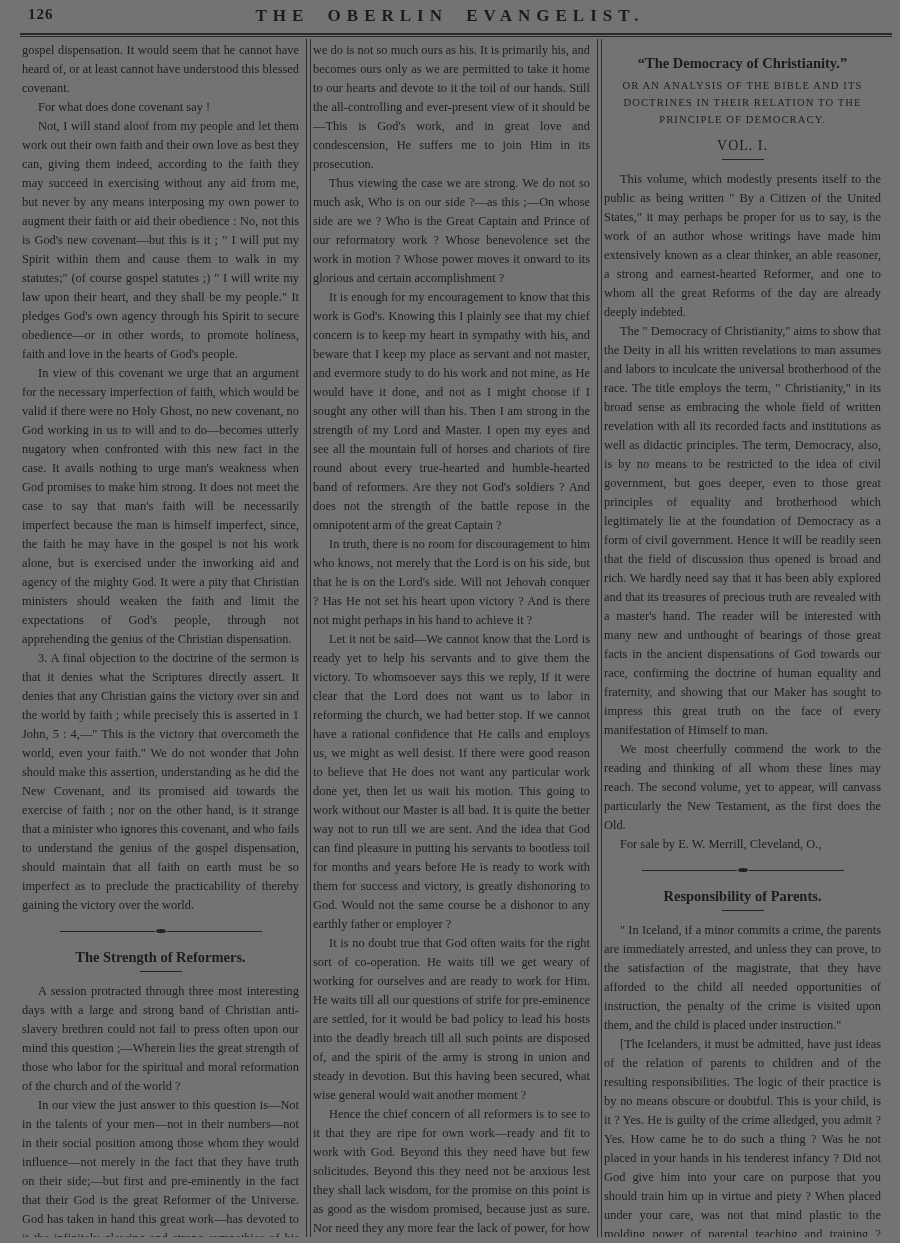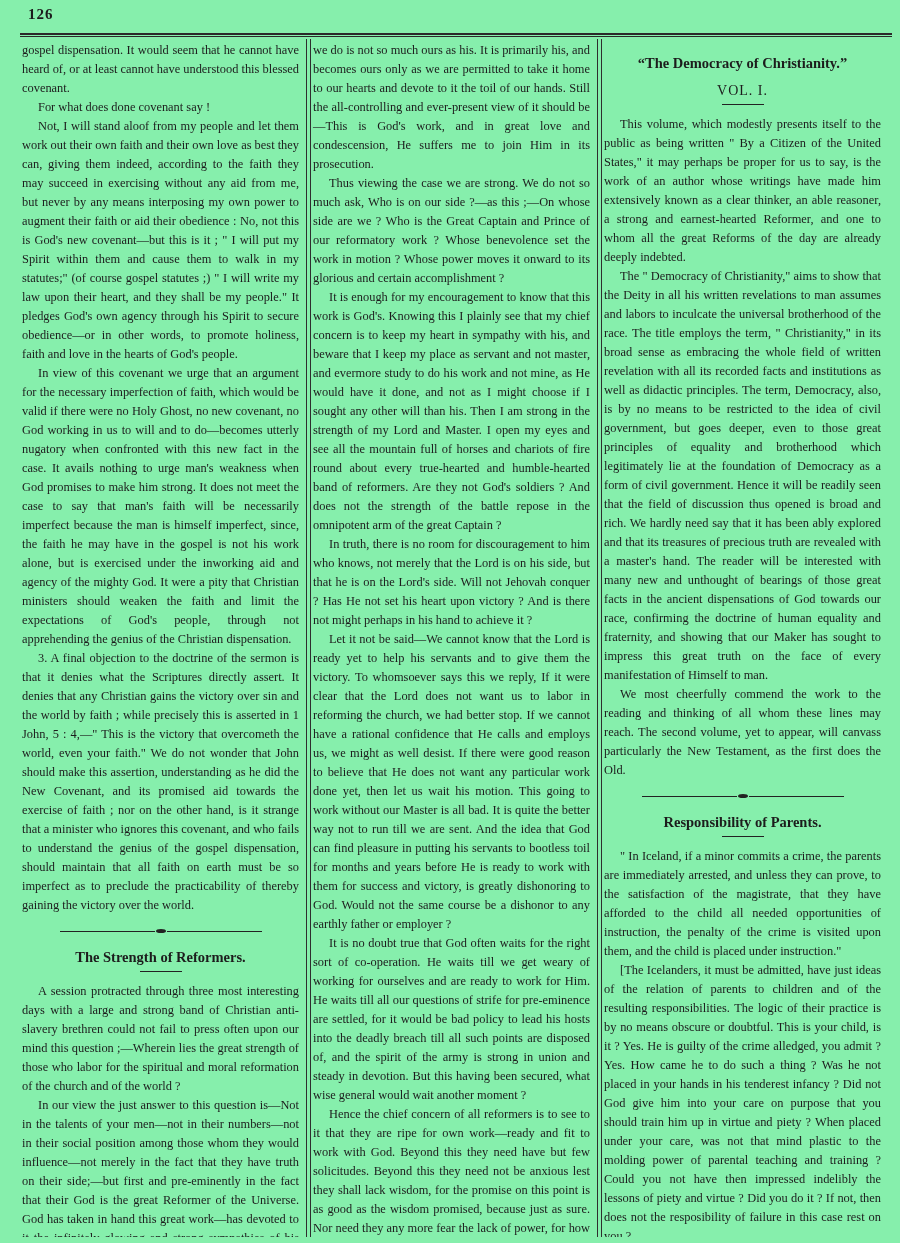--- a/index.html
+++ b/index.html
@@ -6,21 +6,21 @@
   html, body { width: 900px; }
   body {
     font-family: "Liberation Serif", "DejaVu Serif", serif;
     background: #ffffff;
     color: #1c1c1c;
   }
   .page {
     position: relative;
     width: 900px;
     height: 1243px;
-    background: #86efac;
+    background: #737373;
     overflow: hidden;
   }
   
   .masthead {
     position: relative;
     height: 30px;
     padding-top: 6px;
   }
   .page-number {
     position: absolute;
@@ -115,20 +115,21 @@
     text-indent: 0;
   }
 </style>
 </head>
 <body>
 
 <div class="page">
 
   <div class="masthead">
     <span class="page-number">126</span>
+    <div class="masthead-title">THE OBERLIN EVANGELIST.</div>
   </div>
   <div class="masthead-rule"></div>
 
   <div class="columns">
 
     <div class="col">
       <div class="flush-first">
           <p class="para">gospel dispensation.  It would seem that he cannot have heard of, or at least cannot have understood this blessed covenant.</p>
           <p class="para">For what does done covenant say !</p>
           <p class="para">Not, I will stand aloof from my people and let them work out their own faith and their own love as best they can, giving them indeed, according to the faith they may succeed in exercising without any aid from me, but never by any means interposing my own power to augment their faith or aid their obedience : No, not this is God's new covenant—but this is it ; " I will put my Spirit within them and cause them to walk in my statutes;" (of course gospel statutes ;) " I will write my law upon their heart, and they shall be my people."  It pledges God's own agency through his Spirit to secure obedience—or in other words, to promote holiness, faith and love in the hearts of God's people.</p>
@@ -164,27 +165,29 @@
           <p class="para">It is no doubt true that God often waits for the right sort of co-operation.  He waits till we get weary of working for ourselves and are ready to work for Him.  He waits till all our questions of strife for pre-eminence are settled, for it would be bad policy to lead his hosts into the deadly breach till all such points are disposed of, and the spirit of the army is strong in union and steady in devotion.  But this having been secured, what wise general would wait another moment ?</p>
           <p class="para">Hence the chief concern of all reformers is to see to it that they are ripe for own work—ready and fit to work with God.  Beyond this they need have but few solicitudes.  Beyond this they need not be anxious lest they shall lack wisdom, for the promise on this point is as good as the wisdom promised, because just as sure.  Nor need they any more fear the lack of power, for how can power be lacking when the Almighty God has a work to do, and has such human instruments at hand as his system of using human agency requires ?</p>
         </div>
 
     </div>
 
     <div class="col-sep"></div>
 
     <div class="col">
       <h2 class="article-heading">“The Democracy of Christianity.”</h2>
+      <p class="subheading">OR AN ANALYSIS OF THE BIBLE AND ITS DOCTRINES IN THEIR RELATION TO THE PRINCIPLE OF DEMOCRACY.</p>
       <p class="vol-line">VOL. I.</p>
       <div class="heading-rule"></div>
 
       <div>
           <p class="para">This volume, which modestly presents itself to the public as being written " By a Citizen of the United States," it may perhaps be proper for us to say, is the work of an author whose writings have made him extensively known as a clear thinker, an able reasoner, a strong and earnest-hearted Reformer, and one to whom all the great Reforms of the day are already deeply indebted.</p>
           <p class="para">The " Democracy of Christianity," aims to show that the Deity in all his written revelations to man assumes and labors to inculcate the universal brotherhood of the race.  The title employs the term, " Christianity," in its broad sense as embracing the whole field of written revelation with all its recorded facts and institutions as well as didactic principles.  The term, Democracy, also, is by no means to be restricted to the idea of civil government, but goes deeper, even to those great principles of equality and brotherhood which legitimately lie at the foundation of Democracy as a form of civil government.  Hence it will be readily seen that the field of discussion thus opened is broad and rich.  We hardly need say that it has been ably explored and that its treasures of precious truth are revealed with a master's hand.  The reader will be interested with many new and unthought of bearings of those great facts in the ancient dispensations of God towards our race, confirming the doctrine of human equality and fraternity, and showing that our Maker has sought to impress this great truth on the face of every manifestation of Himself to man.</p>
           <p class="para">We most cheerfully commend the work to the reading and thinking of all whom these lines may reach.  The second volume, yet to appear, will canvass particularly the New Testament, as the first does the Old.</p>
+          <p class="para">For sale by E. W. Merrill, Cleveland, O.,</p>
         </div>
 
       <div class="divider">
         <span class="line"></span>
           <span class="diamond"></span>
           <span class="line"></span>
       </div>
 
       <h2 class="article-heading">Responsibility of Parents.</h2>
       <div class="heading-rule"></div>

